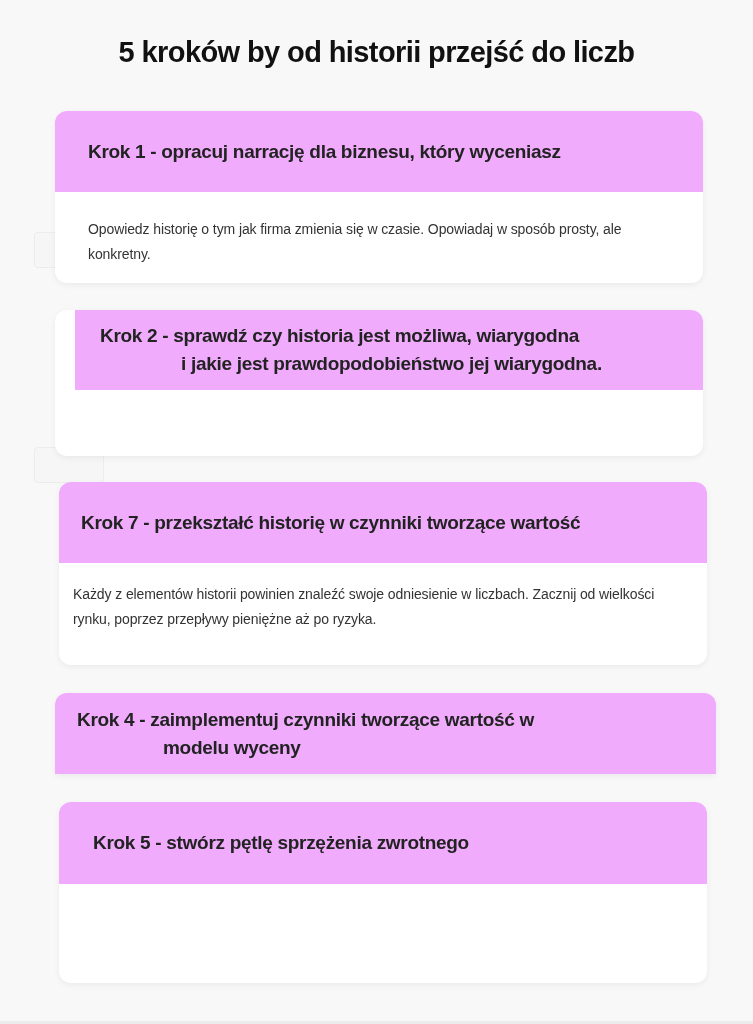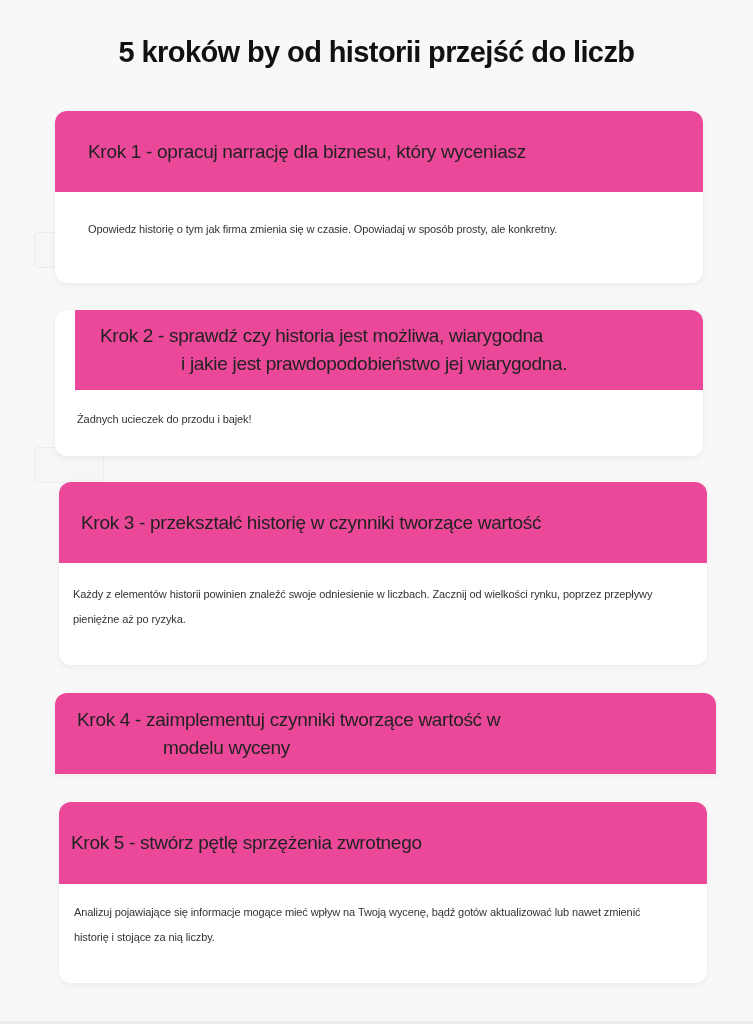--- a/index.html
+++ b/index.html
@@ -17,29 +17,29 @@
     .ghost-box {
       position: absolute; border: 1px solid #ececec; border-radius: 4px;
       background: #f6f6f6;
     }
     .card {
       position: absolute; border-radius: 12px; overflow: hidden;
       background: #ffffff;
       box-shadow: 0 2px 6px rgba(0,0,0,0.06);
     }
     .card-head {
-      background: #ec4899; color: #222;
-      font-weight: 400; font-size: 19px; line-height: 28px;
+      background: #f0abfc; color: #222;
+      font-weight: 700; font-size: 19px; line-height: 28px;
       display: flex; align-items: center;
       letter-spacing: -0.3px;
     }
     .card-head .txt { display: block; }
     .card-body {
       background: #ffffff; color: #333;
-      font-size: 11px; line-height: 25px;
+      font-size: 14px; line-height: 25px;
       letter-spacing: -0.1px;
     }
     .bottom-line { position: absolute; left: 0; top: 1021px; width: 753px; height: 3px; background: #ececec; }
   </style>
 </head>
 <body>
 
 <div class="page">
 
   <h1 class="page-title">5 kroków by od historii przejść do liczb</h1>
@@ -56,48 +56,42 @@
     </div>
   </div>
 
   <div class="card" style="left:55px;top:310px;width:648px;height:146px;">
     <div class="card-head" style="height:80px;padding-left:25px;margin-left:20px;">
       <div>
         <span class="txt">Krok 2 - sprawdź czy historia jest możliwa,  wiarygodna</span>
         <span class="txt" style="padding-left:81px;">i jakie jest prawdopodobieństwo jej wiarygodna.</span>
       </div>
     </div>
-    <div class="card-body" style="padding:17px 22px 0 22px;">
-      <p>Żadnych ucieczek do przodu i bajek!</p>
-    </div>
   </div>
 
   <div class="card" style="left:59px;top:482px;width:648px;height:183px;">
     <div class="card-head" style="height:81px;padding-left:22px;">
       <div>
-        <span class="txt">Krok 3 -  przekształć historię w czynniki tworzące wartość</span>
+        <span class="txt">Krok 7 -  przekształć historię w czynniki tworzące wartość</span>
       </div>
     </div>
     <div class="card-body" style="padding:19px 16px 0 14px;">
       <p style="width:600px;">Każdy z elementów historii powinien znaleźć swoje odniesienie w liczbach. Zacznij od wielkości rynku, poprzez przepływy pieniężne aż po ryzyka.</p>
     </div>
   </div>
 
   <div class="card" style="left:55px;top:693px;width:661px;height:81px;border-radius:12px 12px 0 0;">
     <div class="card-head" style="height:81px;padding-left:22px;">
       <div>
         <span class="txt">Krok 4 - zaimplementuj czynniki tworzące wartość w</span>
         <span class="txt" style="padding-left:86px;">modelu wyceny</span>
       </div>
     </div>
   </div>
 
   <div class="card" style="left:59px;top:802px;width:648px;height:181px;">
-    <div class="card-head" style="height:82px;padding-left:12px;">
+    <div class="card-head" style="height:82px;padding-left:34px;">
       <span class="txt">Krok 5 - stwórz pętlę sprzężenia zwrotnego</span>
-    </div>
-    <div class="card-body" style="padding:16px 16px 0 15px;">
-      <p style="width:600px;">Analizuj pojawiające się informacje mogące mieć wpływ na Twoją wycenę, bądź gotów aktualizować lub nawet zmienić historię i stojące za nią liczby.</p>
     </div>
   </div>
 
   <div class="bottom-line"></div>
 </div>
 
 </body></html>

